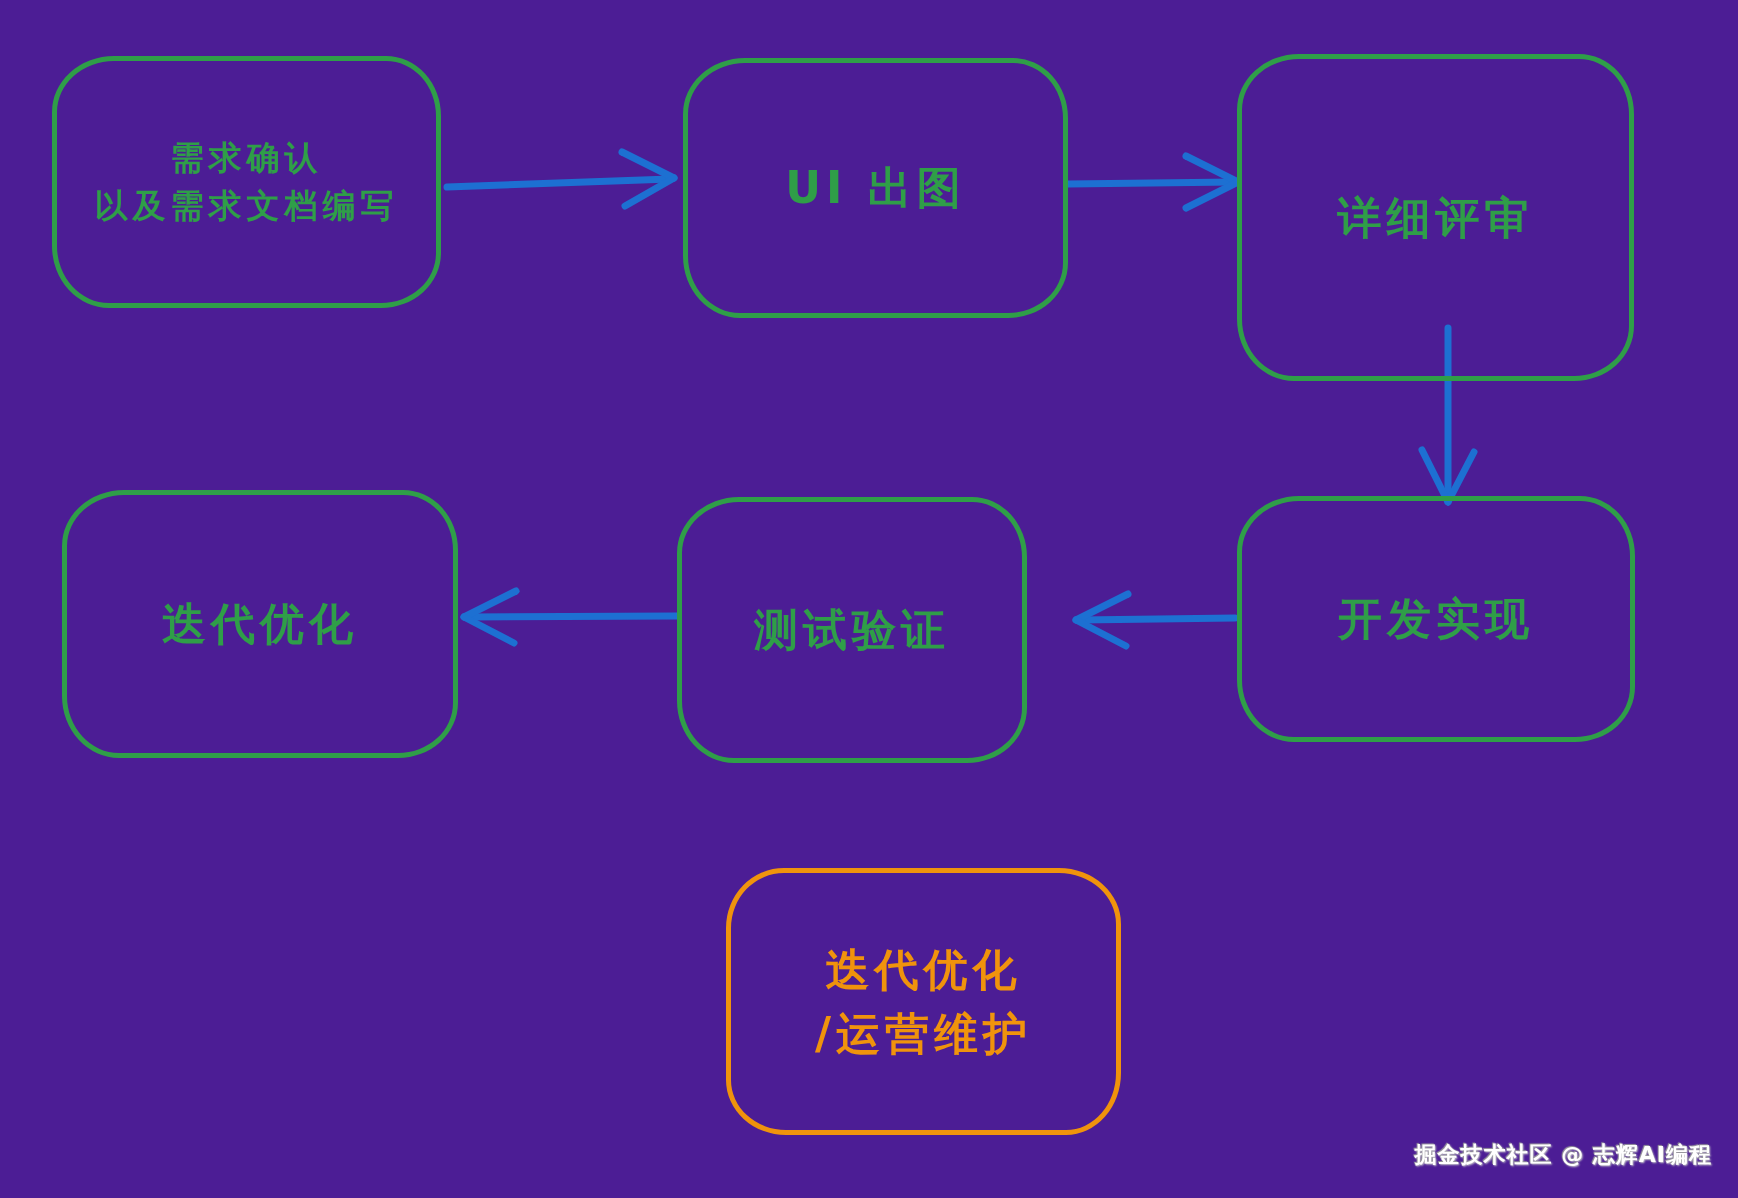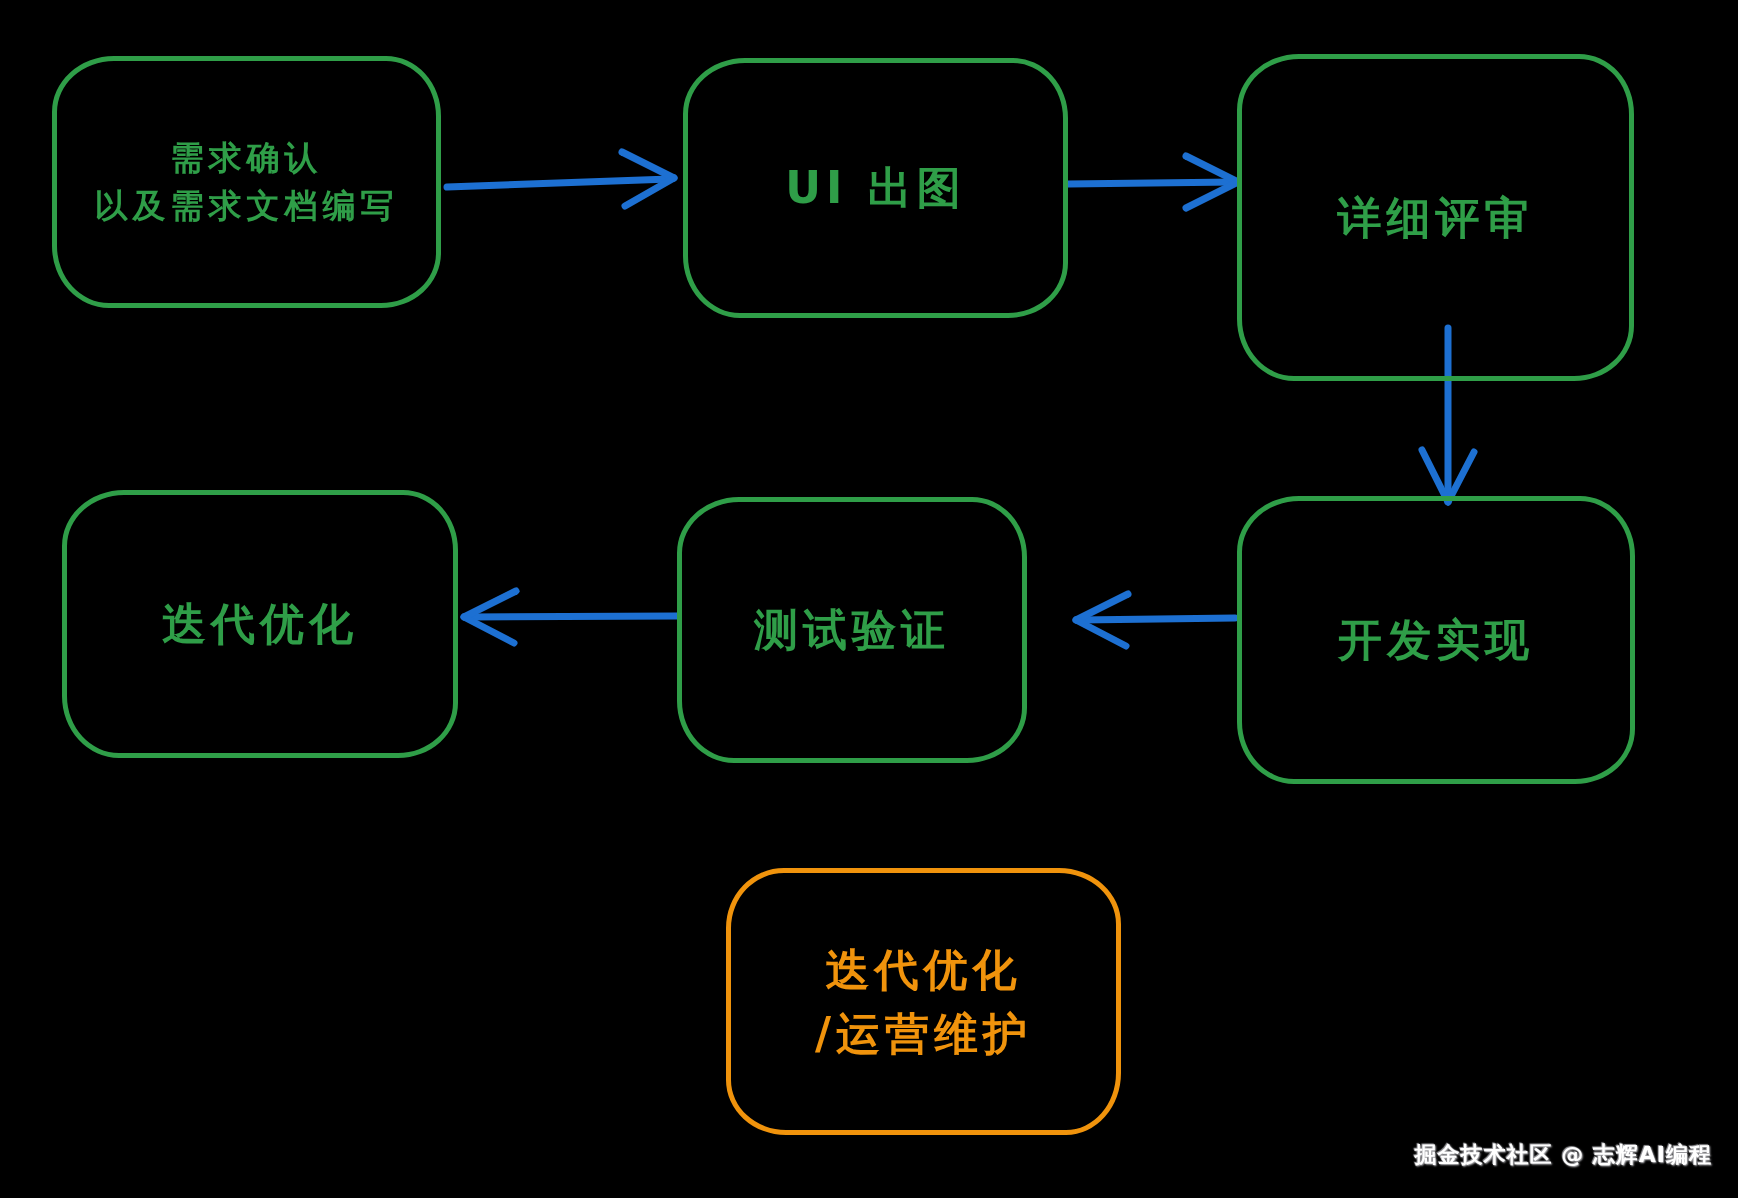--- a/index.html
+++ b/index.html
@@ -5,21 +5,21 @@
   html, body {
     margin: 0;
     padding: 0;
     background: #f3f7fb;
     font-family: "DejaVu Sans", "Liberation Sans", sans-serif;
   }
   .canvas {
     position: relative;
     width: 1738px;
     height: 1198px;
-    background: #000000;
+    background: #4c1d95;
     overflow: hidden;
   }
   .arrows {
     position: absolute;
     left: 0;
     top: 0;
     width: 1738px;
     height: 1198px;
     pointer-events: none;
   }
@@ -124,21 +124,21 @@
       <span>迭代优化</span>
     </div>
   </div>
 
   <div class="node green" style="left:677px; top:497px; width:350px; height:266px;">
     <div class="label">
       <span>测试验证</span>
     </div>
   </div>
 
-  <div class="node green" style="left:1237px; top:496px; width:398px; height:288px;">
+  <div class="node green" style="left:1237px; top:496px; width:398px; height:246px;">
     <div class="label">
       <span>开发实现</span>
     </div>
   </div>
 
   <div class="node orange" style="left:726px; top:868px; width:395px; height:267px;">
     <div class="label">
       <span>迭代优化</span>
       <span>/运营维护</span>
     </div>

